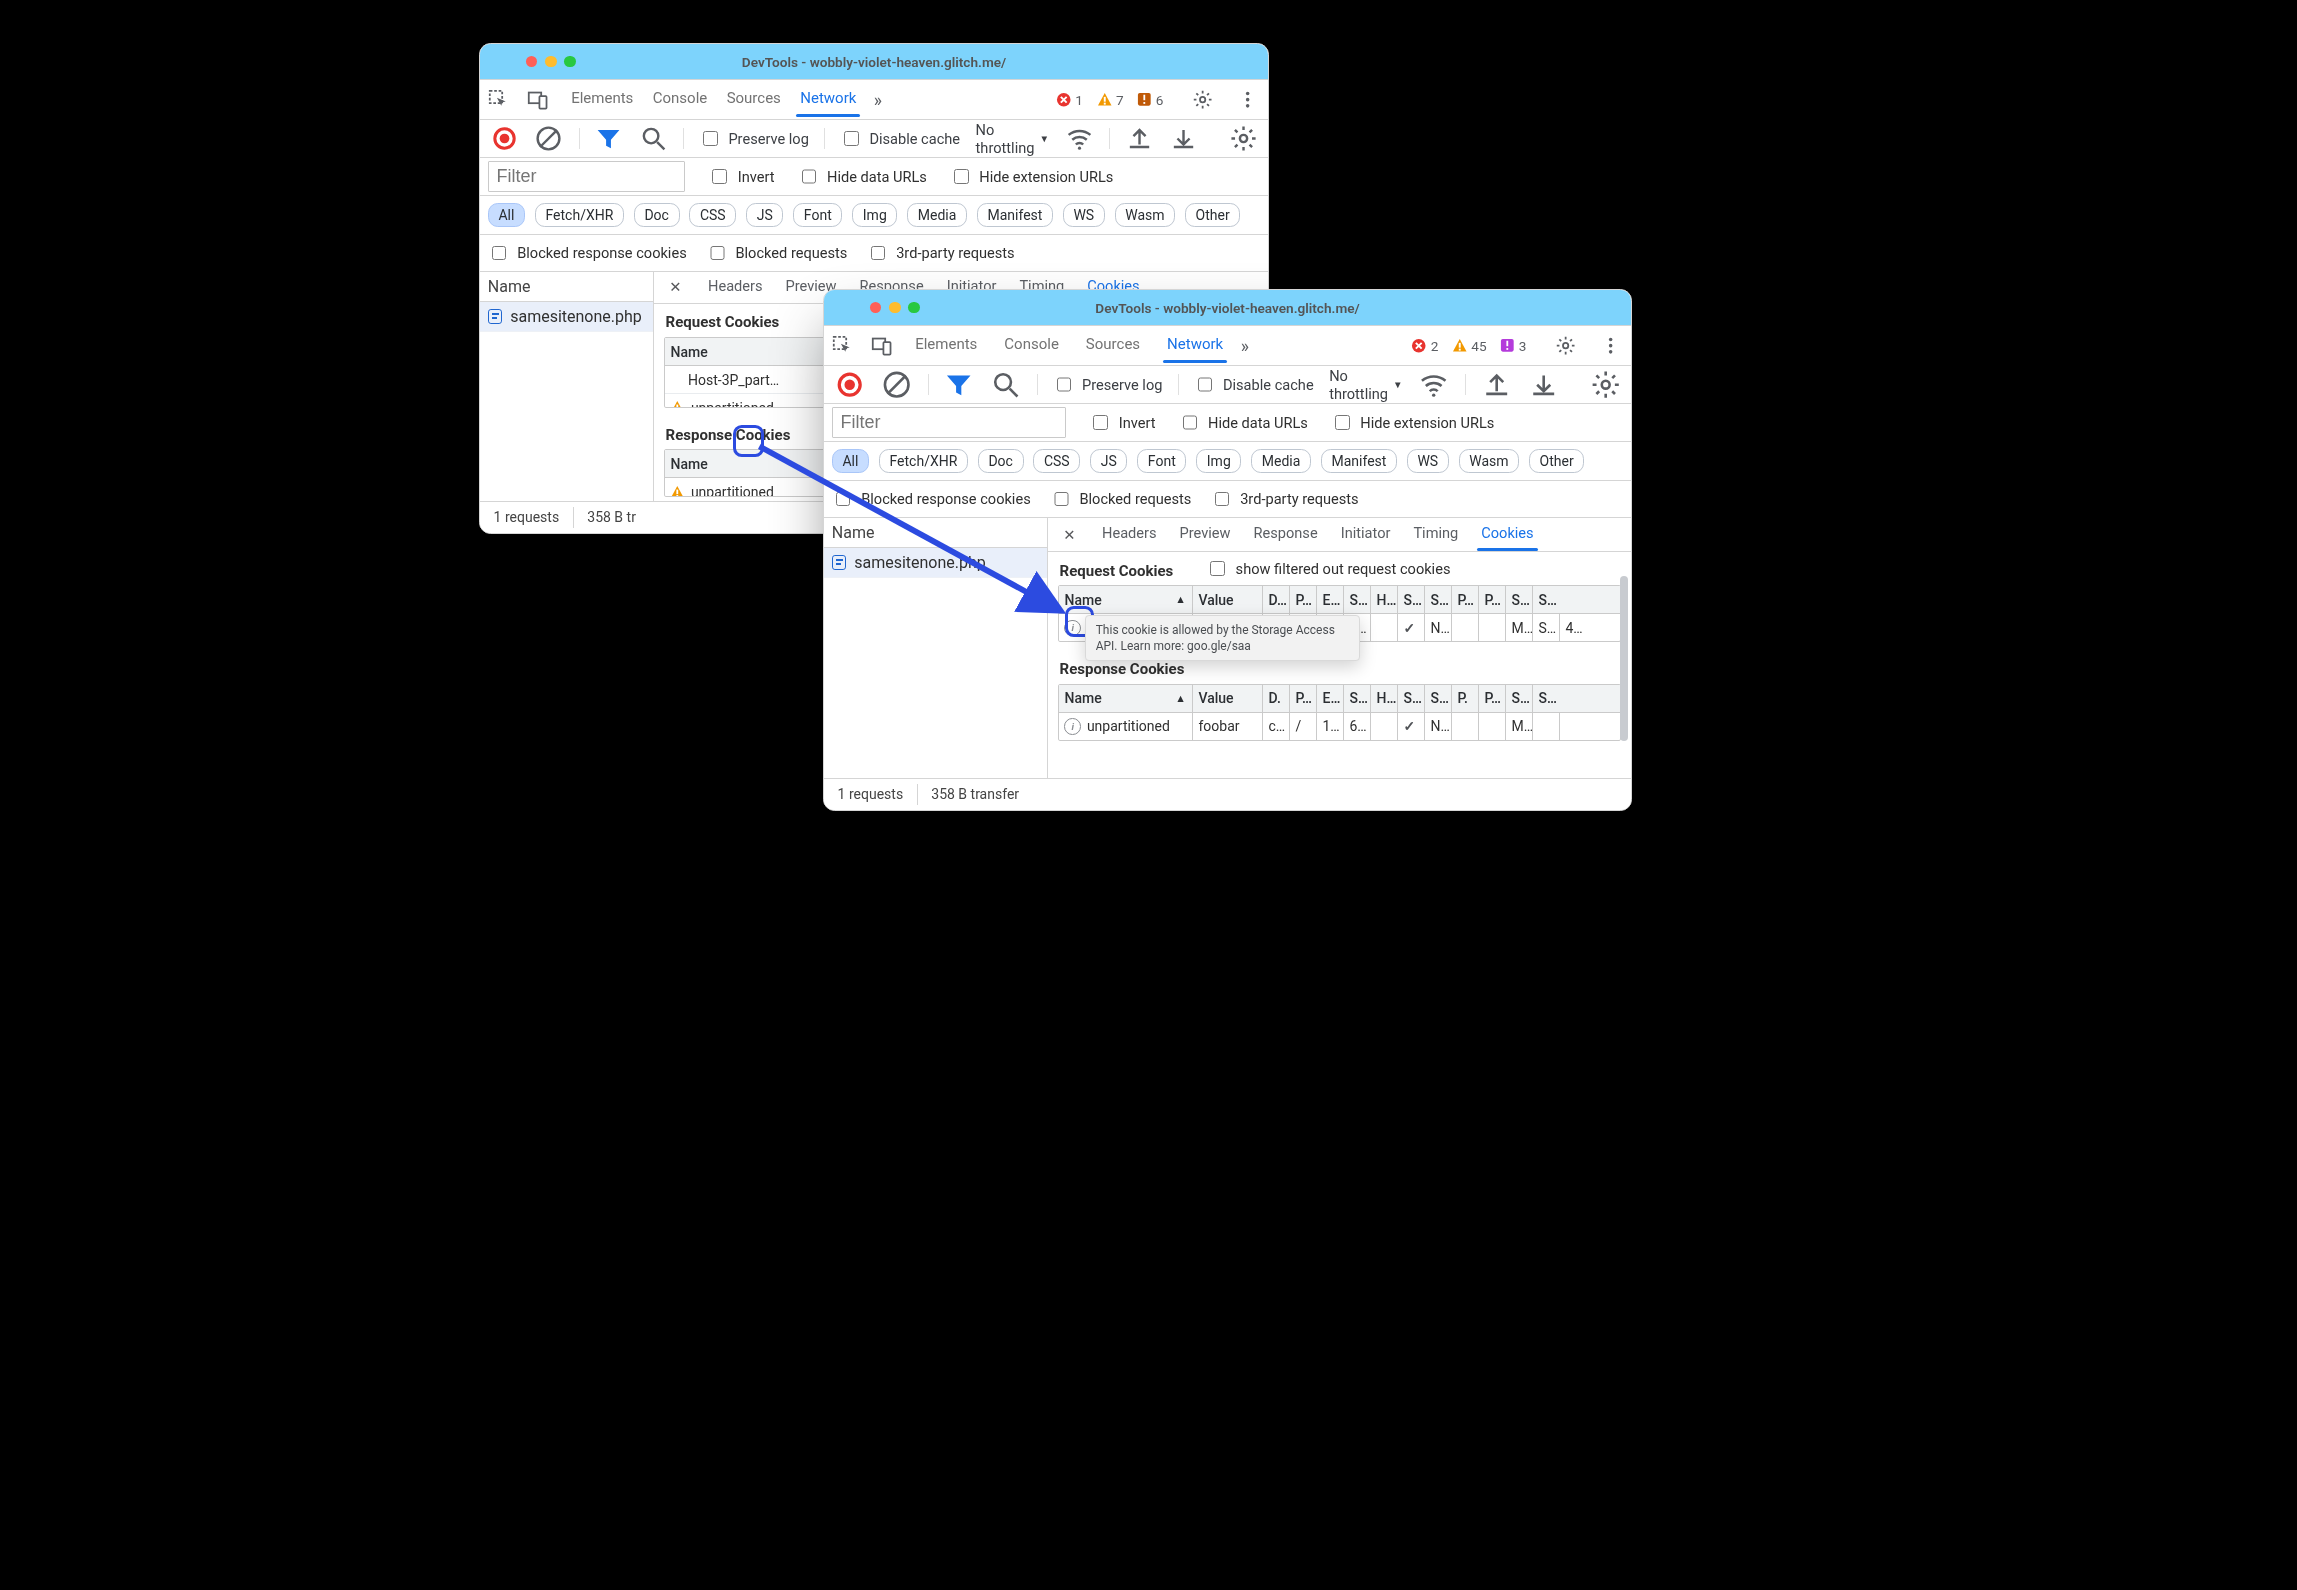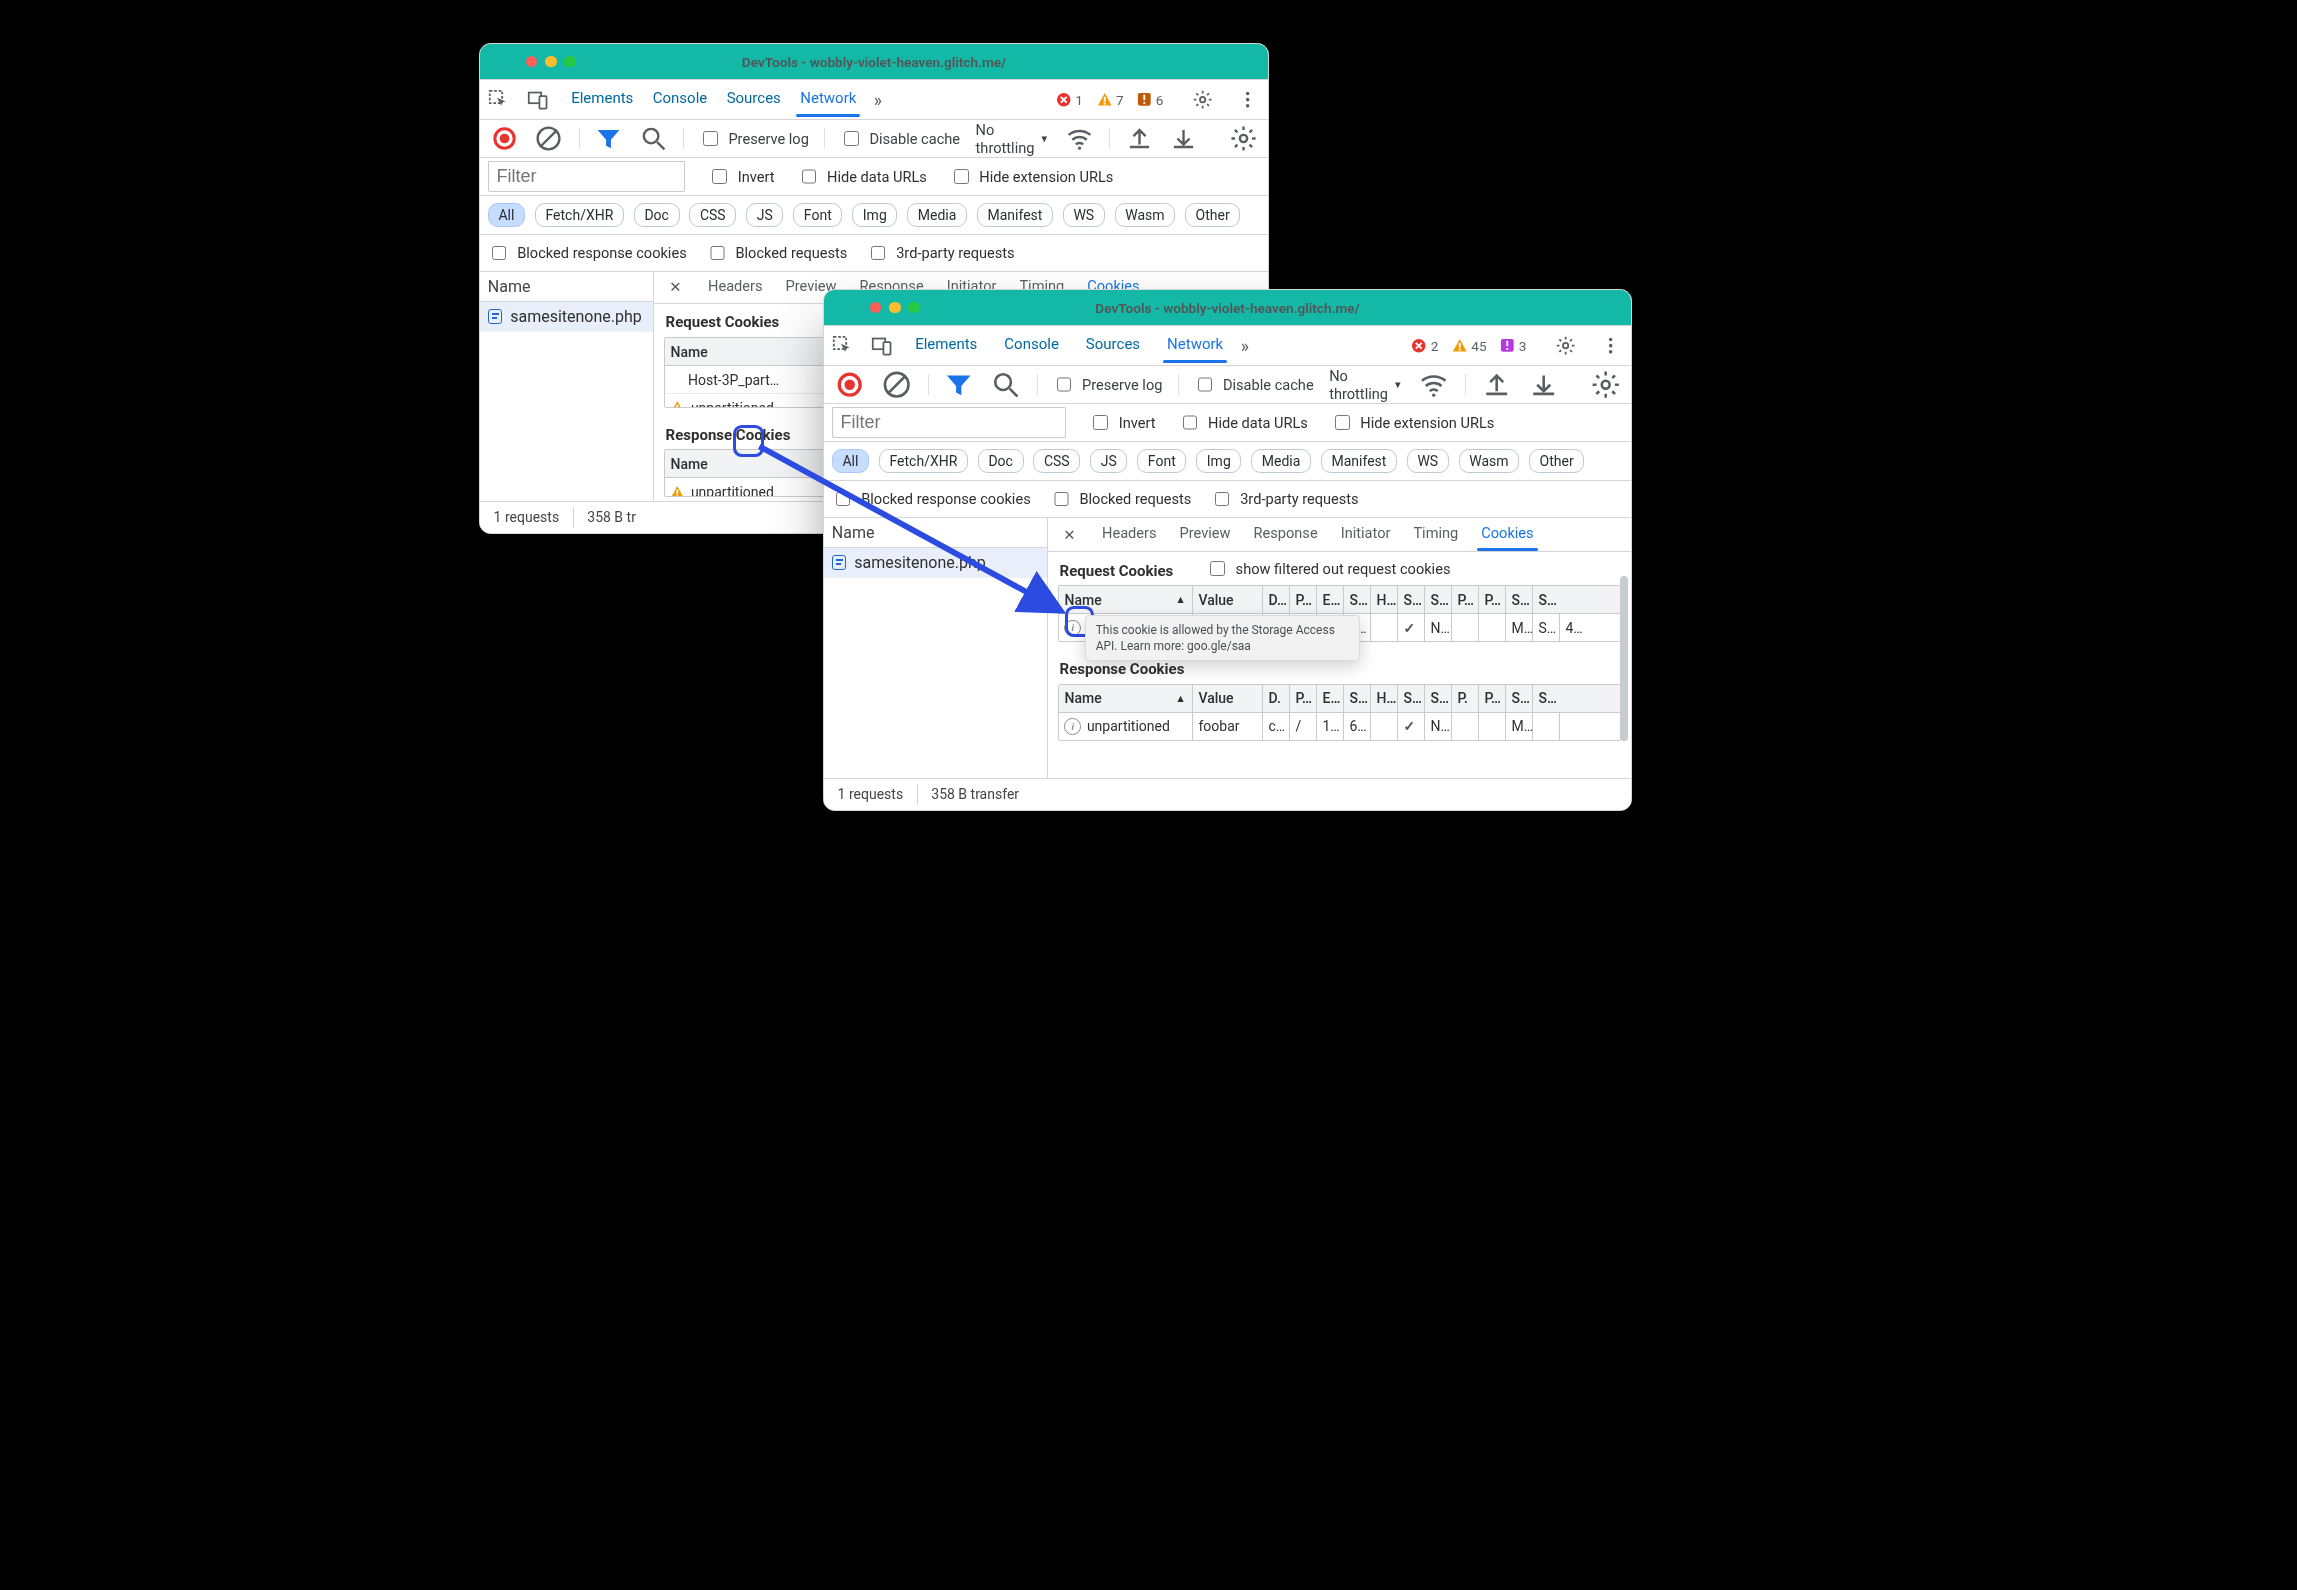--- a/index.html
+++ b/index.html
@@ -16,31 +16,31 @@
     --orange:#f29900;
     --red:#e8342f;
     --issue:#c05a08;
     --issue-purple:#9334e6;
     --yellow-red:#e53535;
     --shadow:rgba(0,0,0,.45);
   }
   html,body{margin:0;padding:0;background:var(--bg);font-family:-apple-system,BlinkMacSystemFont,"Segoe UI",Roboto,Arial,sans-serif;color:var(--text);}
   .stage{position:relative;width:1459px;height:1009px;margin:0 auto;}
   .win{position:absolute;background:var(--card);border:1px solid var(--border);border-radius:11.6px;box-shadow:0 29px 58px -9.7px var(--shadow);overflow:hidden;}
-  .titlebar{height:35px;background:#14b8a6;border-bottom:1px solid var(--border);display:flex;align-items:center;position:relative;padding-left:32px;}
+  .titlebar{height:35px;background:#7dd3fc;border-bottom:1px solid var(--border);display:flex;align-items:center;position:relative;padding-left:32px;}
   .traffic{display:flex;gap:7.8px;margin-left:13.6px;}
   .dot{width:11.6px;height:11.6px;border-radius:50%;}
   .dot.red{background:#ff5f57;}
   .dot.yellow{background:#febc2e;}
   .dot.green{background:#28c840;}
   .title{position:absolute;left:0;right:0;text-align:center;font-size:13.6px;color:#545454;font-weight:600;pointer-events:none;}
   .topbar{display:flex;align-items:center;height:39px;border-bottom:1px solid var(--border);padding:0 7.8px;gap:17.5px;font-size:15px;color:#5b5e63;}
   .topbar .ico{display:inline-flex;align-items:center;justify-content:center;width:21.3px;height:21.3px;color:#5b5e63;}
   .tabs{display:flex;gap:19.4px;}
-  .tab{color:#0369a1;padding:5.8px 0 8.7px;position:relative;cursor:pointer;}
+  .tab{color:#737373;padding:5.8px 0 8.7px;position:relative;cursor:pointer;}
   .tab.active{color:var(--blue);}
   .tab.active::after{content:"";position:absolute;left:-3.9px;right:-3.9px;bottom:-1px;height:2.4px;background:var(--blue);border-radius:1.9px;}
   .chev{color:#5b5e63;font-size:17.5px;}
   .spacer{flex:1;}
   .counts{display:flex;align-items:center;gap:13.6px;font-size:13.6px;}
   .pair{display:flex;align-items:center;gap:3.9px;}
   .gear{color:#5b5e63;}
   .kebab{color:#5b5e63;margin-left:5.8px;margin-right:1.9px;}
   .netbar{display:flex;align-items:center;height:37px;border-bottom:1px solid var(--border);padding:0 9.7px;gap:15.5px;font-size:14.6px;color:#3d4045;}
   .netbar .sep{width:1px;height:21.3px;background:#e0e0e0;}

